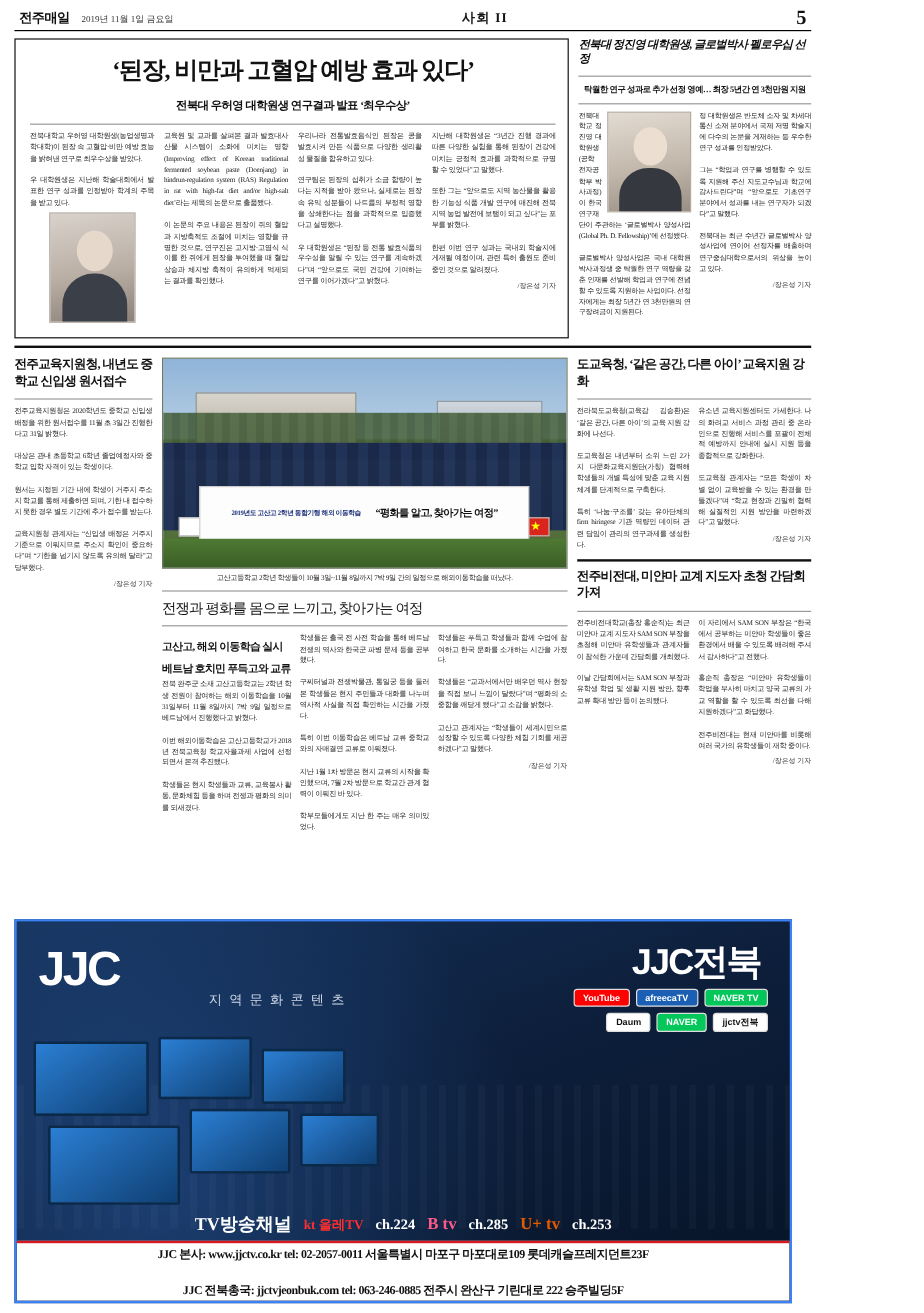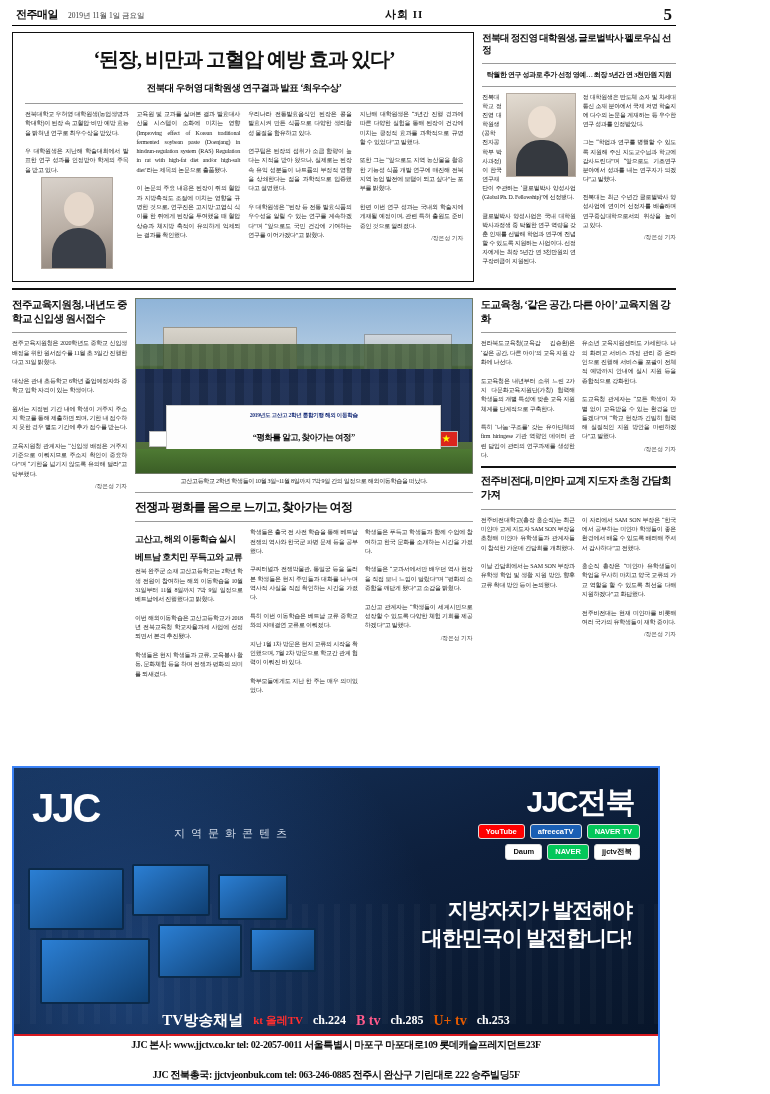--- a/index.html
+++ b/index.html
@@ -58,21 +58,21 @@
     content:""; position:absolute; left:22px; top:14px; width:30px; height:34px;
     border-radius:50%; background:#e6d8cb;
   }
   .portrait::after {
     content:""; position:absolute; left:10px; top:50px; width:54px; height:48px;
     border-radius:26px 26px 0 0; background:#3a3f48;
   }
 
   .right-col { width: 214px; }
   .right-head {
-    font-size: 9.5px; font-weight:bold; letter-spacing:-0.6px; line-height:1.3;
+    font-size: 9.5px; font-weight:bold; letter-spacing:-0.6px; line-height:1.3;font-style:italic;
   }
   .right-sub { font-size:7px; font-weight:bold; text-align:center; margin:5px 0 4px; letter-spacing:-0.4px;}
   .right-body { font-size:5.9px; line-height:1.55; text-align:justify; letter-spacing:-0.2px; white-space:pre-wrap; }
   .right-cols { display:flex; gap:7px; }
   .mini-portrait {
     width:70px; height:84px; float:right; margin:0 0 3px 4px;
     background: linear-gradient(170deg,#e3dcd2 0%, #c2b7ab 55%, #9a8f84 100%);
     border:1px solid #b5aba1; position:relative; overflow:hidden;
   }
   .mini-portrait::before {
@@ -111,21 +111,21 @@
     border:1px solid #939ba2;
   }
   .photo .crowd {
     position:absolute; left:0; bottom:18%; width:100%; height:42%;
     background:
       repeating-linear-gradient(90deg, rgba(30,46,90,.92) 0 9px, rgba(22,36,74,.92) 9px 18px);
   }
   .photo .banner {
     position:absolute; left:9%; bottom:13%; width:82%; height:26%;
     background:#fdfdfd; border:1px solid #ccc;
-    display:flex; flex-direction:column; align-items:center; justify-content:center;
+    display:flex; flex-direction:row; align-items:center; justify-content:center;
     gap:12px;
   }
   .photo .banner .b1 { font-size:5.6px; color:#1a2f7a; font-weight:bold; letter-spacing:-0.3px;}
   .photo .banner .b2 { font-size:8.5px; color:#111; font-weight:bold; letter-spacing:-0.5px;}
   .photo .flag-kr, .photo .flag-vn {
     position:absolute; bottom:15%; width:24px; height:16px; border:1px solid #bbb; background:#fff;
   }
   .photo .flag-kr { left:4%; }
   .photo .flag-vn { right:4%; background:#da251d; }
   .photo .flag-vn::after {
@@ -134,21 +134,21 @@
   }
   .photo .grass {
     position:absolute; left:0; bottom:0; width:100%; height:14%;
     background:linear-gradient(#4e7a33,#3b5e26);
   }
 
   .sec-head {
     font-size: 10.5px; font-weight:bold; letter-spacing:-0.6px; line-height:1.35;
   }
   .sec-head-lg {
-    font-size: 12px; font-weight:bold; letter-spacing:-0.7px; line-height:1.35;
+    font-size: 12px; font-weight:normal; letter-spacing:-0.7px; line-height:1.35;
   }
   .sub-head { font-size: 9px; font-weight:bold; letter-spacing:-0.5px; margin: 5px 0 3px; }
 
   .cols2 { display:flex; gap:7px; }
   .cols3 { display:flex; gap:7px; }
   .col { flex:1; }
 
   
   .ad {
     position:absolute; left:12px; right:28px; bottom:8px; height: 320px;
@@ -429,24 +429,20 @@
 
       <div class="ad-tvs">
         <div class="tv" style="left:0;top:4px;width:96px;height:62px;"></div>
         <div class="tv" style="left:104px;top:0;width:78px;height:52px;"></div>
         <div class="tv" style="left:190px;top:10px;width:70px;height:46px;"></div>
         <div class="tv" style="left:12px;top:74px;width:110px;height:66px;"></div>
         <div class="tv" style="left:130px;top:60px;width:84px;height:54px;"></div>
         <div class="tv" style="left:222px;top:64px;width:66px;height:44px;"></div>
       </div>
 
-      <div class="ad-slogan">
-        <div>지방자치가 발전해야</div>
-        <div>대한민국이 발전합니다!</div>
-      </div>
 
       <div class="ad-channels">
         <span class="ch-label">TV방송채널</span>
         <span class="ch-kt">kt 올레TV</span>
         <span class="ch-pill">ch.224</span>
         <span class="ch-b">B tv</span>
         <span class="ch-pill">ch.285</span>
         <span class="ch-u">U+ tv</span>
         <span class="ch-pill">ch.253</span>
       </div>

